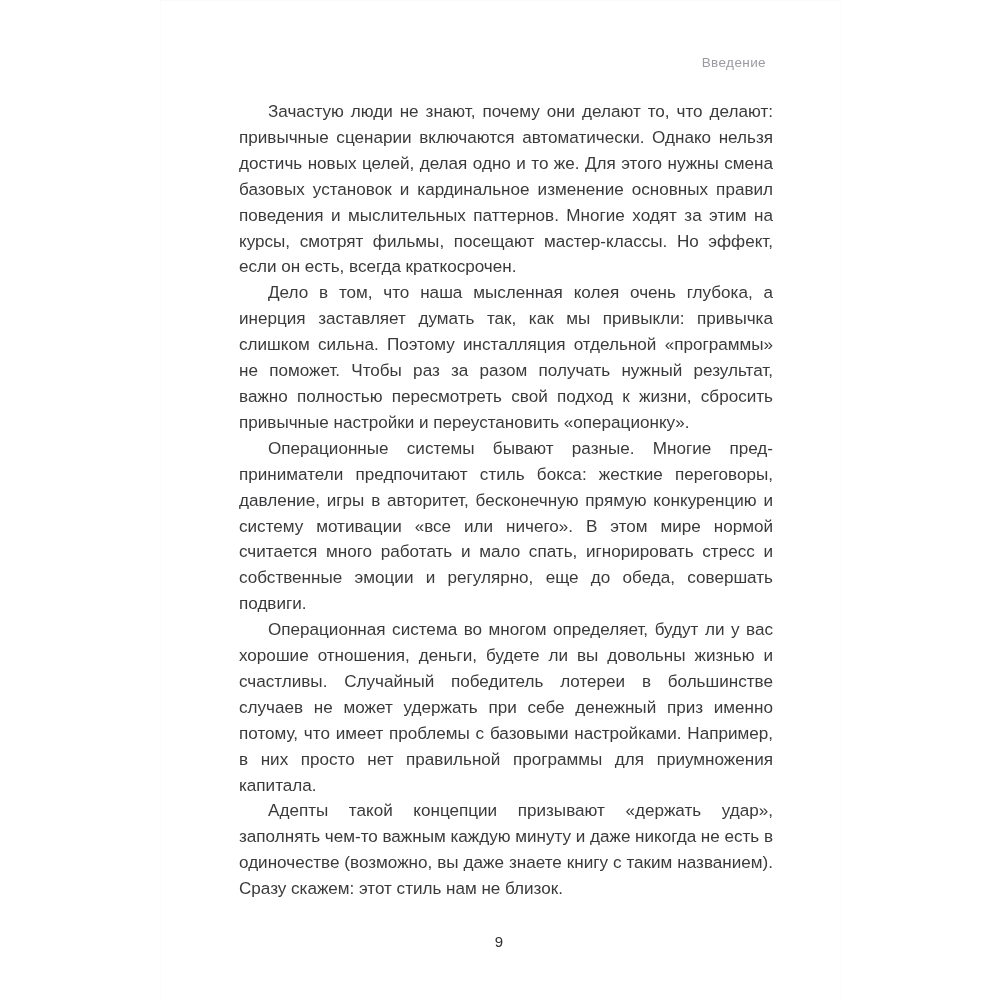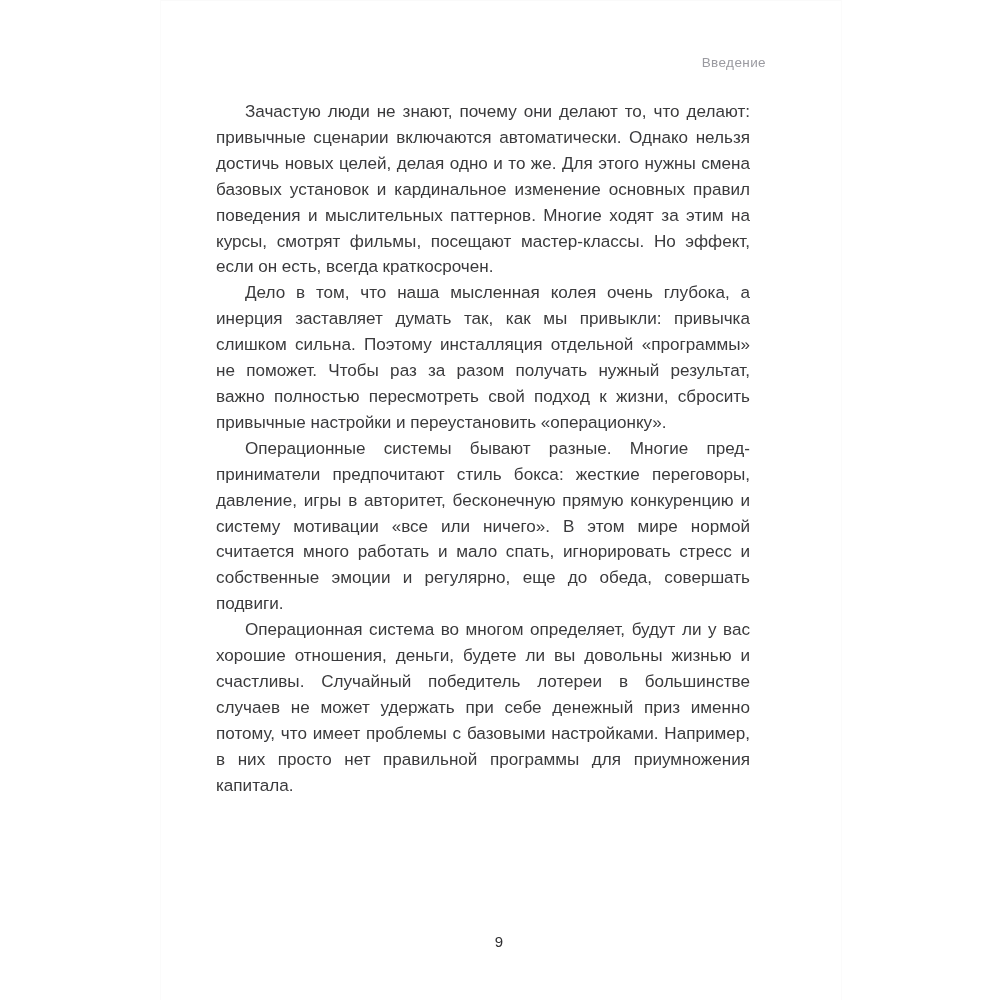--- a/index.html
+++ b/index.html
@@ -53,21 +53,21 @@
     font-size: 13.5px;
     letter-spacing: 0.4px;
     color: #9a9aa0;
     font-weight: 400;
     line-height: 18px;
     white-space: nowrap;
   }
 
   .text-column {
     position: absolute;
-    left: 216px;
+    left: 239px;
     top: 99px;
     width: 534px;
   }
 
   .body-paragraph {
     margin: 0;
     font-size: 17.1px;
     line-height: 25.9px;
     color: #3a3a3c;
     text-align: justify;
@@ -99,17 +99,18 @@
   <div class="page-seam left"></div>
   <div class="page-seam right"></div>
 
   <div class="running-head">Введение</div>
 
   <div class="text-column">
     <p class="body-paragraph">Зачастую люди не знают, почему они делают то, что де­лают: привычные сценарии включаются автоматически. Однако нельзя достичь новых целей, делая одно и то же. Для этого нужны смена базовых установок и кардинальное изменение основных правил поведения и мыслительных паттернов. Многие ходят за этим на курсы, смотрят фильмы, посещают мастер-классы. Но эффект, если он есть, всегда краткосрочен.</p>
     <p class="body-paragraph">Дело в том, что наша мысленная колея очень глубока, а инерция заставляет думать так, как мы привыкли: при­вычка слишком сильна. Поэтому инсталляция отдельной «программы» не поможет. Чтобы раз за разом получать нужный результат, важно полностью пересмотреть свой подход к жизни, сбросить привычные настройки и пере­установить «операционку».</p>
     <p class="body-paragraph">Операционные системы бывают разные. Многие пред­приниматели предпочитают стиль бокса: жесткие пере­говоры, давление, игры в авторитет, бесконечную прямую конкуренцию и систему мотивации «все или ничего». В этом мире нормой считается много работать и мало спать, игно­рировать стресс и собственные эмоции и регулярно, еще до обеда, совершать подвиги.</p>
     <p class="body-paragraph">Операционная система во многом определяет, будут ли у вас хорошие отношения, деньги, будете ли вы доволь­ны жизнью и счастливы. Случайный победитель лотереи в большинстве случаев не может удержать при себе денеж­ный приз именно потому, что имеет проблемы с базовыми настройками. Например, в них просто нет правильной программы для приумножения капитала.</p>
+    <p class="body-paragraph">Адепты такой концепции призывают «держать удар», заполнять чем-то важным каждую минуту и даже никогда не есть в одиночестве (возможно, вы даже знаете книгу с таким названием). Сразу скажем: этот стиль нам не близок.</p>
   </div>
 
   <div class="folio">9</div>
 
 </div>
 
 </body></html>

